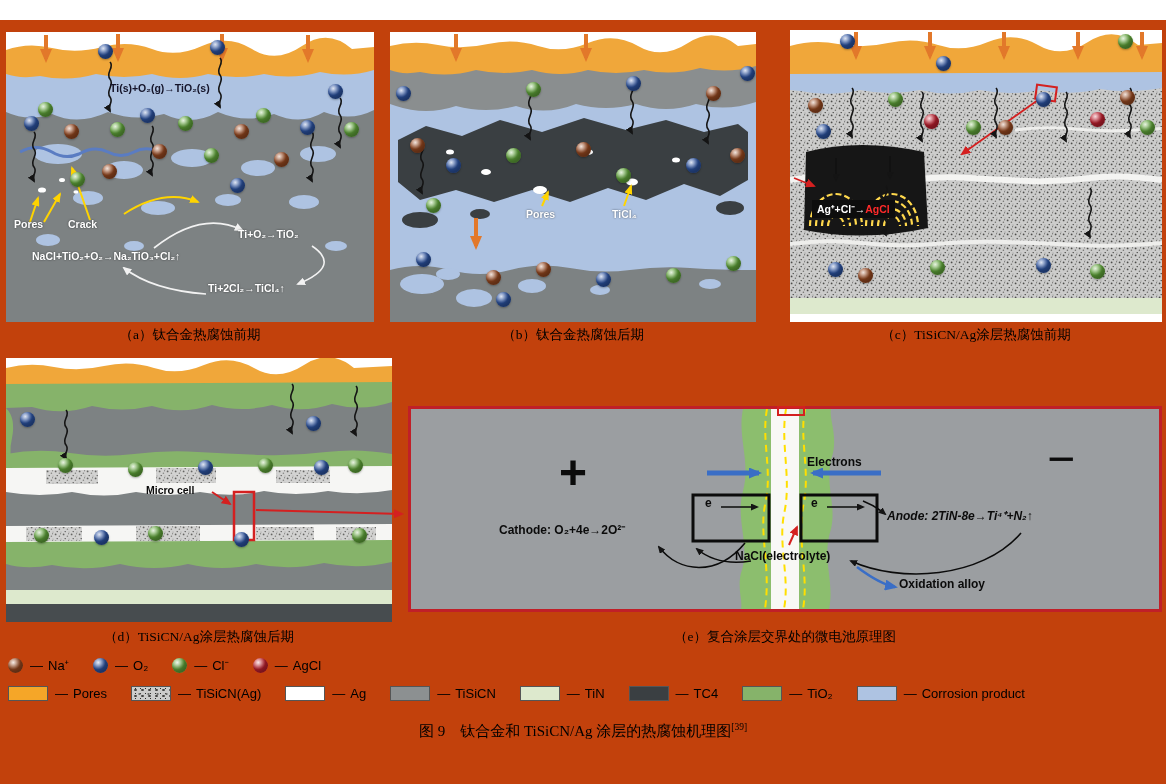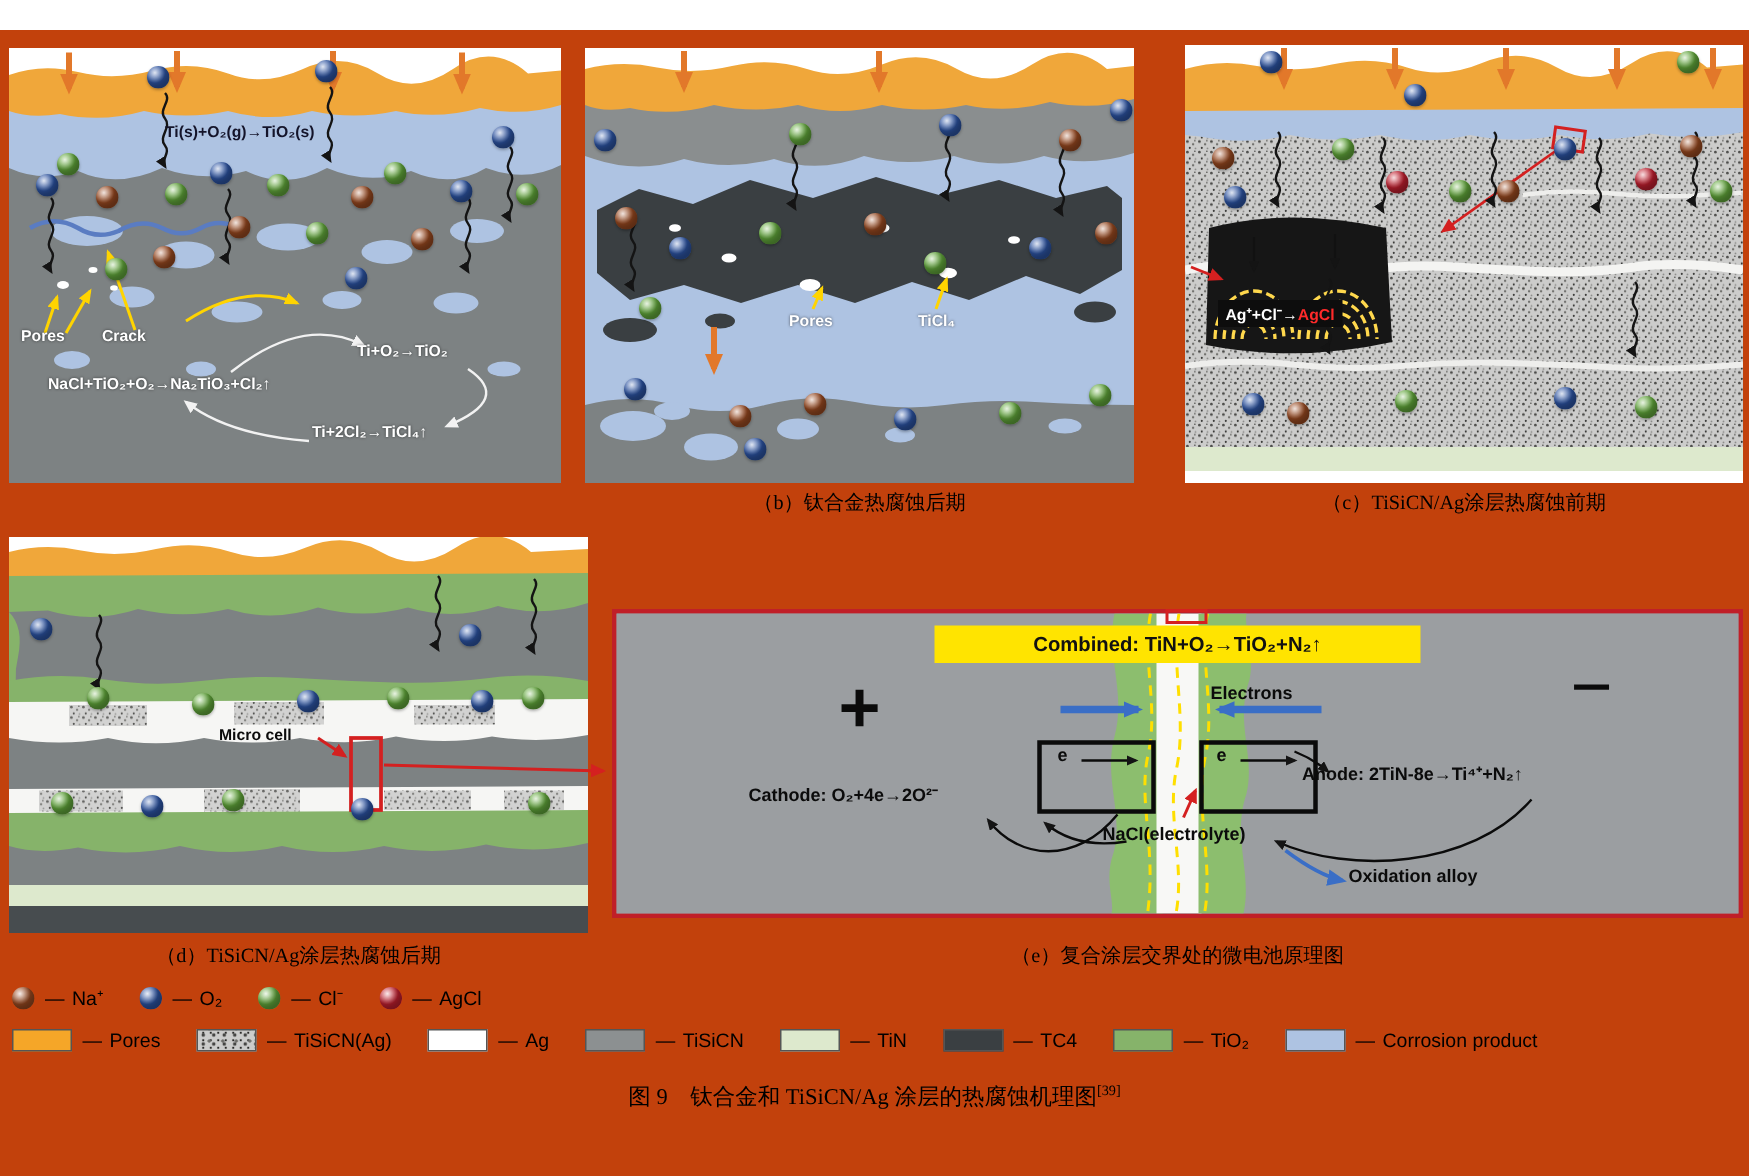--- a/index.html
+++ b/index.html
@@ -145,20 +145,21 @@
       <span class="sphere" style="left: 250px; top: 76px; background: radial-gradient(circle at 35% 30%, rgba(255, 255, 255, 0.85), rgba(255, 255, 255, 0) 48%), rgb(99, 169, 60);"></span>
       <span class="sphere" style="left: 338px; top: 90px; background: radial-gradient(circle at 35% 30%, rgba(255, 255, 255, 0.85), rgba(255, 255, 255, 0) 48%), rgb(99, 169, 60);"></span>
       <span class="sphere" style="left: 64px; top: 140px; background: radial-gradient(circle at 35% 30%, rgba(255, 255, 255, 0.85), rgba(255, 255, 255, 0) 48%), rgb(99, 169, 60);"></span>
       <span class="sphere" style="left: 198px; top: 116px; background: radial-gradient(circle at 35% 30%, rgba(255, 255, 255, 0.85), rgba(255, 255, 255, 0) 48%), rgb(99, 169, 60);"></span>
       <span class="sphere" style="left: 58px; top: 92px; background: radial-gradient(circle at 35% 30%, rgba(255, 255, 255, 0.85), rgba(255, 255, 255, 0) 48%), rgb(154, 74, 33);"></span>
       <span class="sphere" style="left: 146px; top: 112px; background: radial-gradient(circle at 35% 30%, rgba(255, 255, 255, 0.85), rgba(255, 255, 255, 0) 48%), rgb(154, 74, 33);"></span>
       <span class="sphere" style="left: 228px; top: 92px; background: radial-gradient(circle at 35% 30%, rgba(255, 255, 255, 0.85), rgba(255, 255, 255, 0) 48%), rgb(154, 74, 33);"></span>
       <span class="sphere" style="left: 96px; top: 132px; background: radial-gradient(circle at 35% 30%, rgba(255, 255, 255, 0.85), rgba(255, 255, 255, 0) 48%), rgb(154, 74, 33);"></span>
       <span class="sphere" style="left: 268px; top: 120px; background: radial-gradient(circle at 35% 30%, rgba(255, 255, 255, 0.85), rgba(255, 255, 255, 0) 48%), rgb(154, 74, 33);"></span>
     </div>
+  <div class="pcaption" style="left:6px;top:306px;width:368px;">（a）钛合金热腐蚀前期</div>
 
   <div class="panel p-b">
     <svg class="base" width="366" height="290" viewBox="0 0 366 290">
       <rect width="366" height="290" fill="#ffffff"></rect>
       <rect y="64" width="366" height="190" fill="#aec3e2"></rect>
       <path d="M0,238 Q30,230 60,238 T120,238 T180,236 T240,238 T300,236 T366,238 L366,290 L0,290 Z" fill="#7d8283"></path>
       <g fill="#aec3e2">
         <ellipse cx="32" cy="252" rx="22" ry="10"></ellipse>
           <ellipse cx="84" cy="266" rx="18" ry="9"></ellipse>
         <ellipse cx="142" cy="254" rx="14" ry="7"></ellipse>
@@ -375,26 +376,25 @@
       <g stroke="#0b0b0b" stroke-width="1.6" fill="none">
         <path d="M334,134 C306,168 268,164 248,138" marker-end="url(#mK)"></path>
         <path d="M452,92 C462,96 468,100 474,105" marker-end="url(#mK)"></path>
         <path d="M610,124 C570,170 488,174 440,152" marker-end="url(#mK)"></path>
         <path d="M340,152 C315,156 298,150 286,140" marker-end="url(#mK)"></path>
       </g>
       <line x1="378" y1="136" x2="386" y2="118" stroke="#d42020" stroke-width="2" marker-end="url(#mR)"></line>
       <path d="M446,158 C462,170 474,176 484,178" stroke="#3a6ec6" stroke-width="2.5" fill="none" marker-end="url(#mB)"></path>
     </svg>
     <div class="e-toprect"></div>
-    <div class="e-banner">Combined: TiN+O₂→TiO₂+N₂↑</div>
     <div class="e-plus">+</div>
     <div class="e-minus">−</div>
     <div class="e-lbl" style="left:396px;top:46px;">Electrons</div>
     <div class="e-lbl" style="left:88px;top:112px;">Cathode: O₂+4e→2O²⁻</div>
-    <div class="e-lbl" style="left:457px;top:98px;">Anode: 2TiN-8e→Ti⁴⁺+N₂↑</div>
+    <div class="e-lbl" style="left:476px;top:98px;font-style:italic;">Anode: 2TiN-8e→Ti⁴⁺+N₂↑</div>
     <div class="e-lbl" style="left:324px;top:140px;">NaCl(electrolyte)</div>
     <div class="e-lbl" style="left:488px;top:168px;">Oxidation alloy</div>
     <div class="e-lbl" style="left:294px;top:87px;">e</div>
     <div class="e-lbl" style="left:400px;top:87px;">e</div>
   </div>
   <div class="pcaption" style="left:408px;top:608px;width:754px;">（e）复合涂层交界处的微电池原理图</div>
 
   <div class="legend-row row1">
     <div class="lg-item">
       <span class="lg-circle" style="background: radial-gradient(circle at 35% 30%, rgba(255, 255, 255, 0.9), rgba(255, 255, 255, 0) 50%), rgb(154, 74, 33);"></span>

